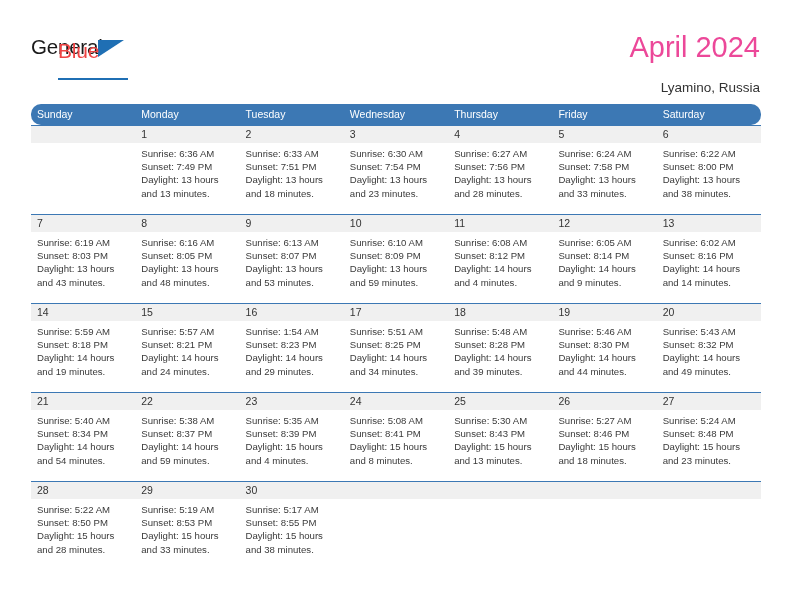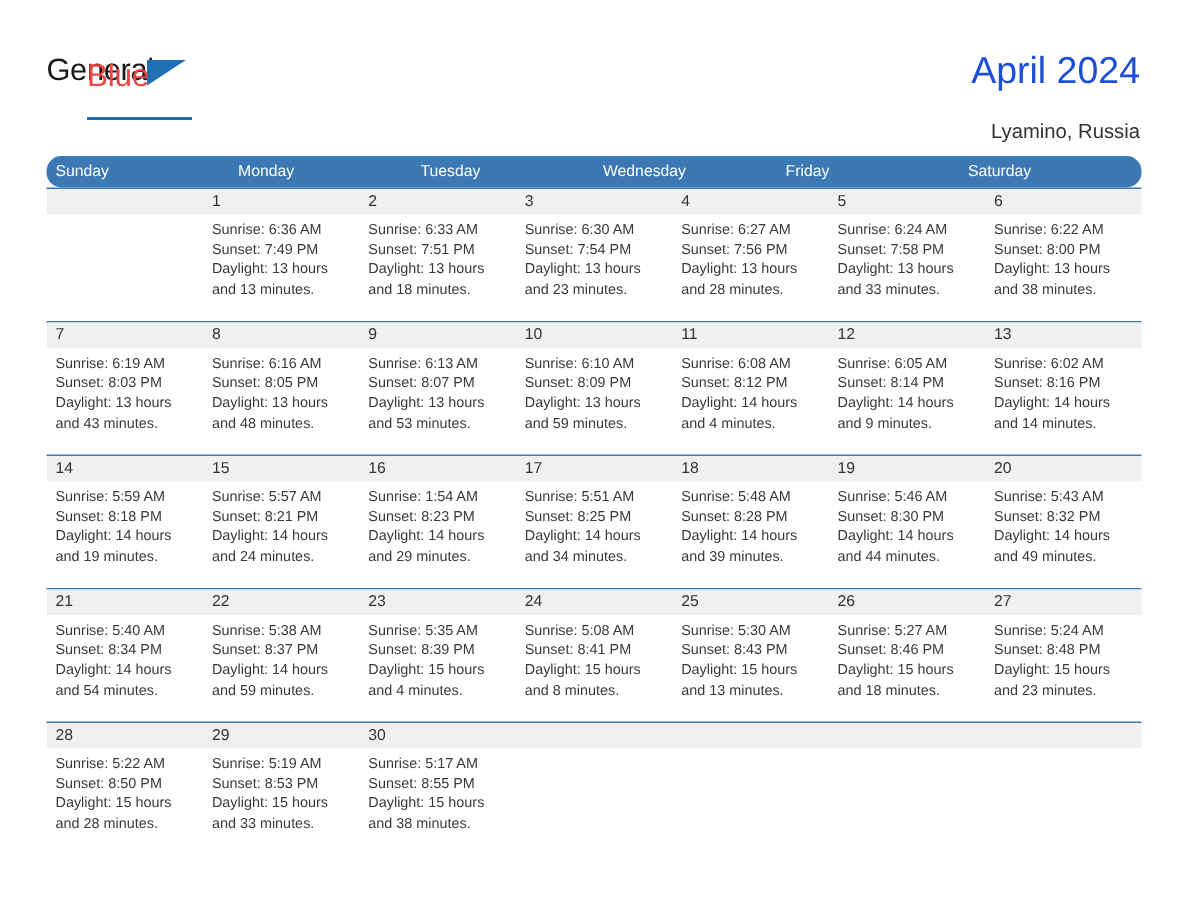--- a/index.html
+++ b/index.html
@@ -75,22 +75,22 @@
     background: #1f6fb4;
   }
 
   .title-block {
     position: absolute;
     right: 32px;
     top: 32px;
     text-align: right;
   }
   .cal-title {
-    font-size: 25px;
-    color: #1d4ed8;
+    font-size: 29px;
+    color: #ec4899;
     line-height: 30px;
     white-space: nowrap;
   }
   .cal-subtitle {
     font-size: 13.5px;
     color: #333333;
     line-height: 20px;
     margin-top: 16px;
     white-space: nowrap;
   }
@@ -180,20 +180,21 @@
     </div>
 
   </div>
 
   <div class="calendar">
     <div class="dow-row" id="dow-row">
         <div class="dow-cell">Sunday</div>
         <div class="dow-cell">Monday</div>
         <div class="dow-cell">Tuesday</div>
         <div class="dow-cell">Wednesday</div>
+        <div class="dow-cell">Thursday</div>
         <div class="dow-cell">Friday</div>
         <div class="dow-cell">Saturday</div>
       </div>
     <div id="weeks-container">
         <div class="week">
           <div class="week-sep"></div>
           <div class="daynum-row">
             <div class="daynum-cell"></div>
             <div class="daynum-cell">1</div>
             <div class="daynum-cell">2</div>

